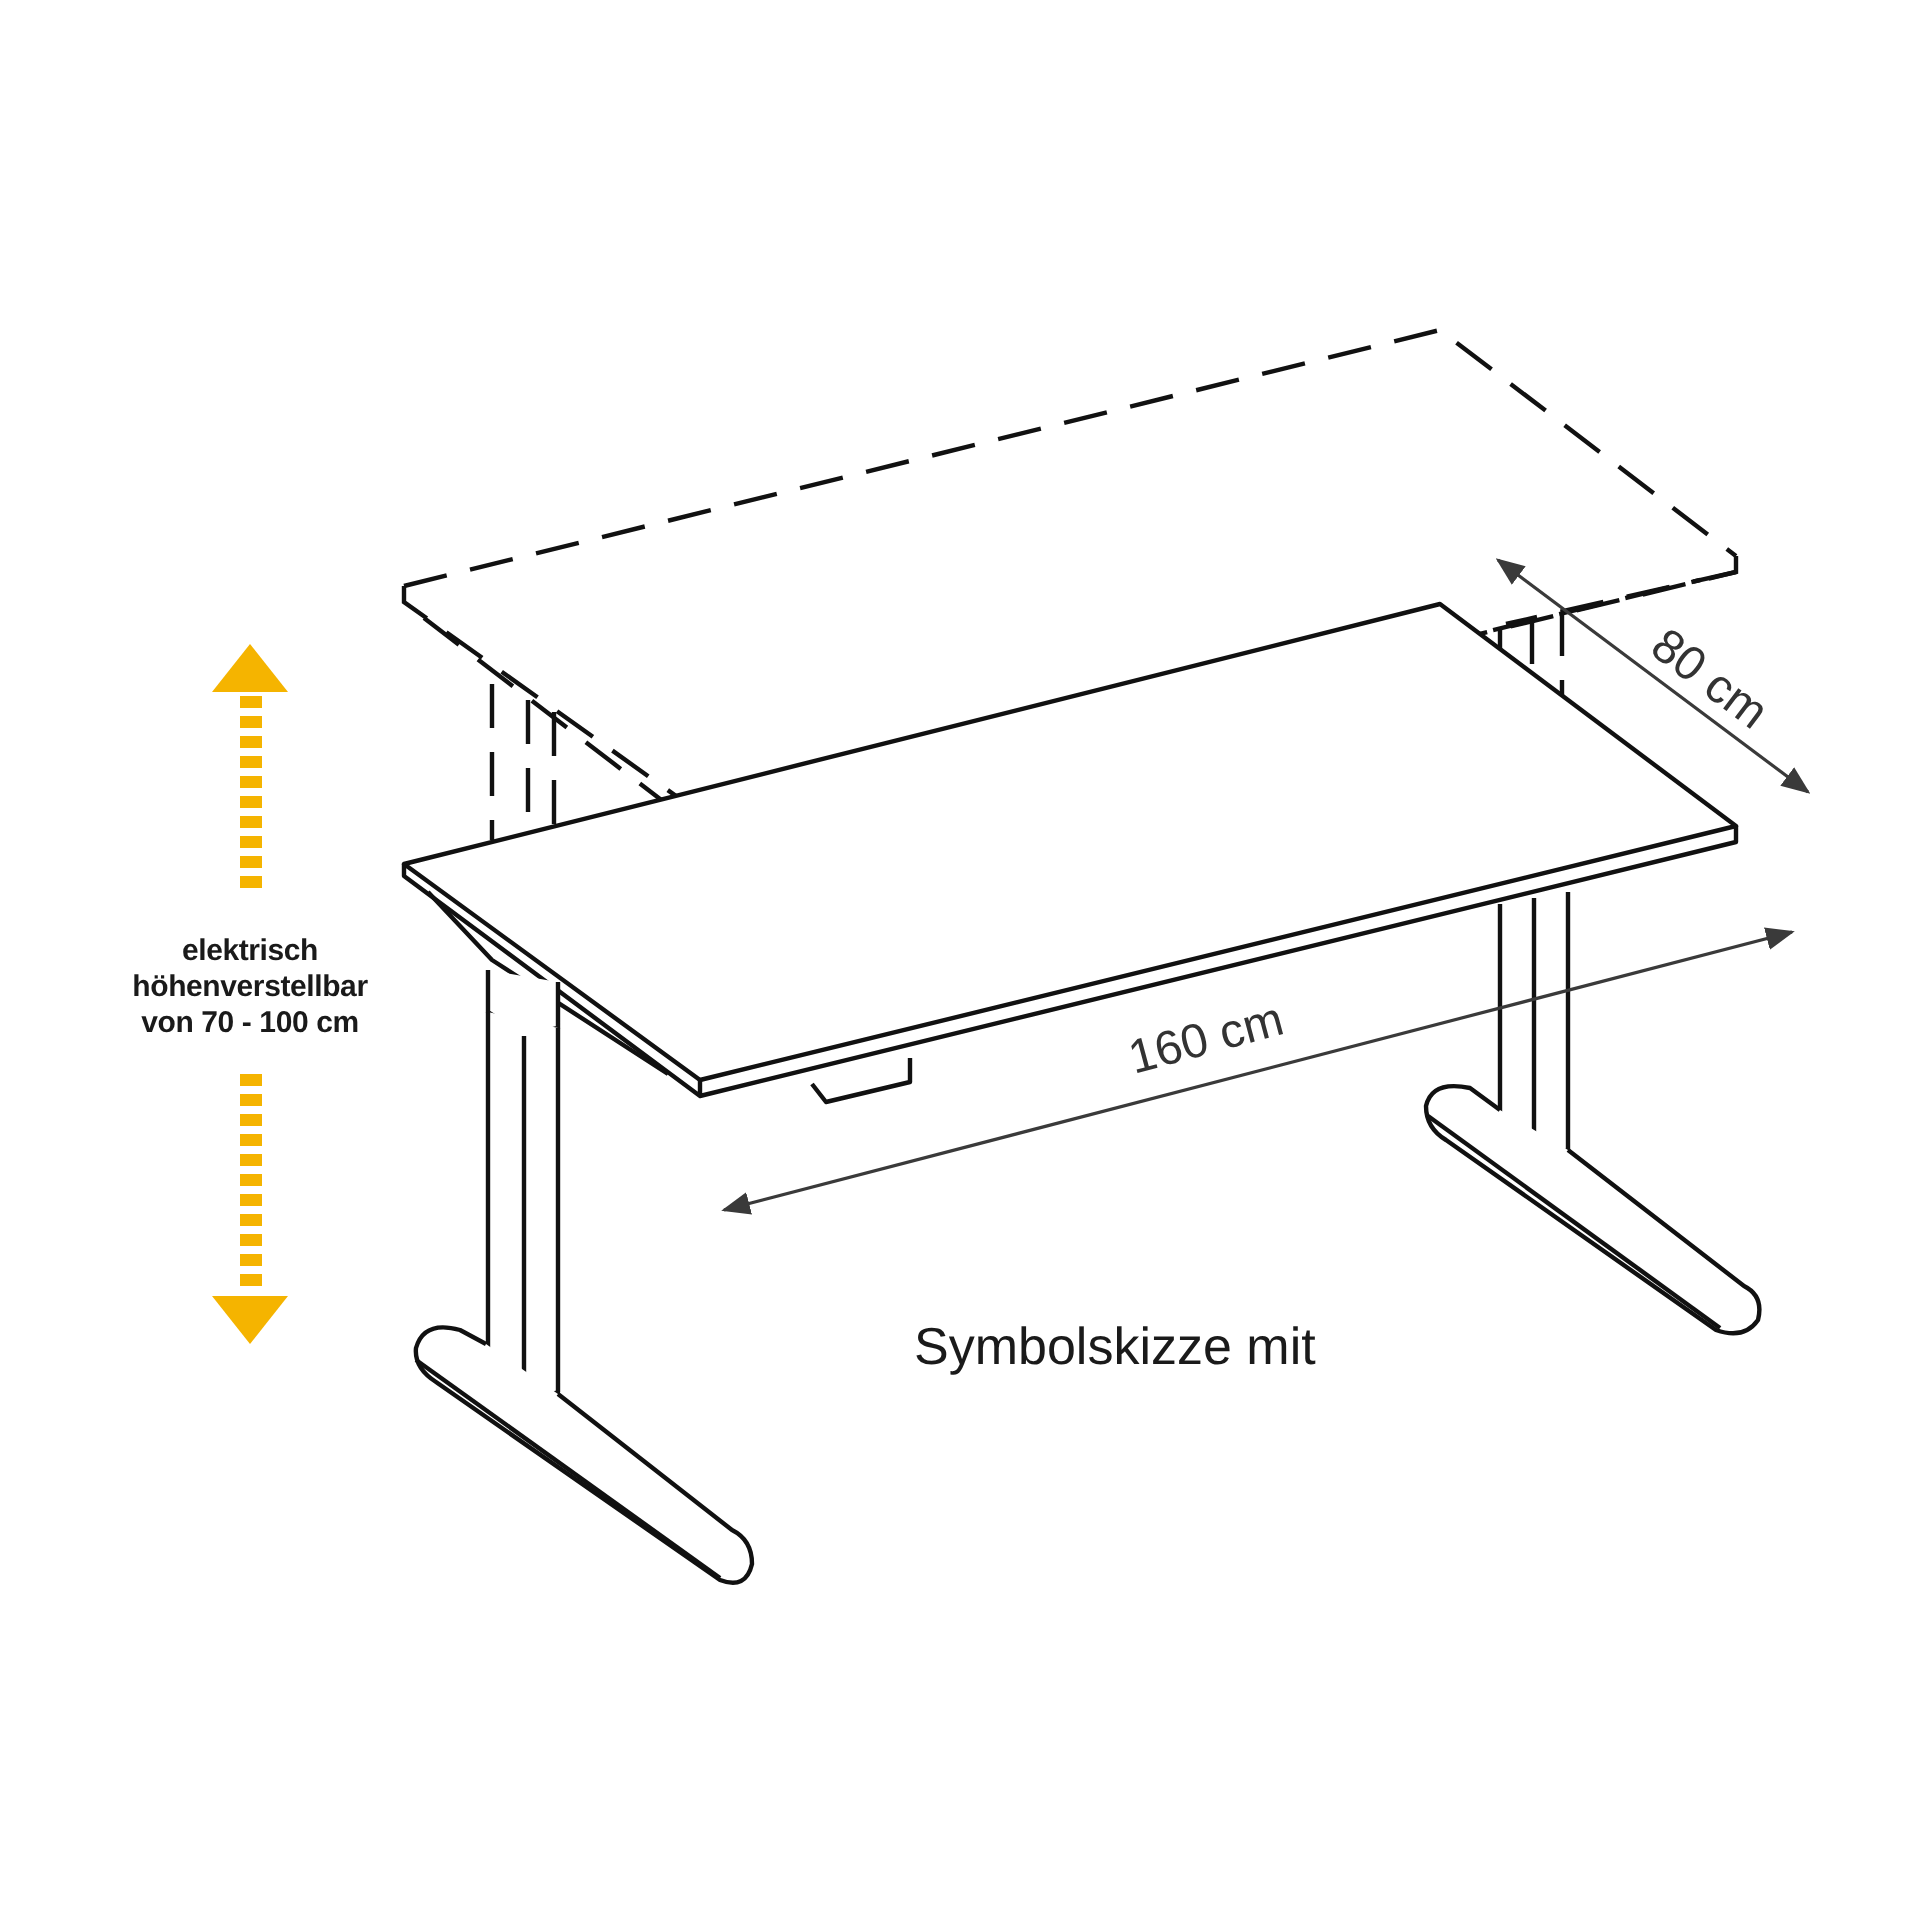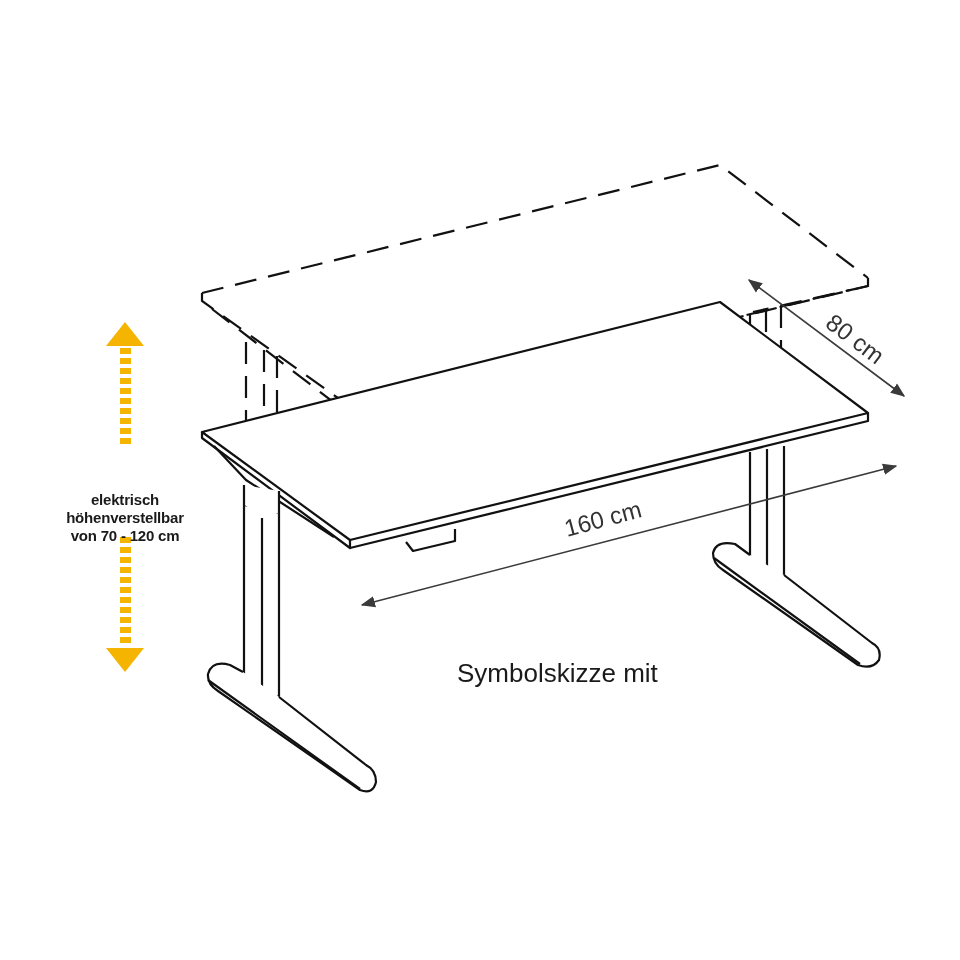--- a/index.html
+++ b/index.html
@@ -3,21 +3,20 @@
 <meta charset="utf-8">
 <style>
   html, body { margin: 0; padding: 0; background: #ffffff; }
   .canvas { position: relative; width: 960px; height: 960px; background: #ffffff; overflow: hidden; }
   svg.drawing { position: absolute; left: 0; top: 0; width: 960px; height: 960px; }
   .height-label {
     position: absolute; left: 50px; top: 467px; width: 150px;
     text-align: center; font-family: "Liberation Sans", sans-serif;
     font-weight: bold; font-size: 15px; line-height: 18px; color: #1a1a1a;
     letter-spacing: -0.2px;
-    margin-top: 24px;
   }
   .height-label span { display: block; }
   .caption {
     position: absolute; left: 457px; top: 656px;
     font-family: "Liberation Sans", sans-serif; font-size: 26px; line-height: 34px; color: #1a1a1a;
   }
   .caption span { display: block; text-align: center; }
   .dim-text { font-family: "Liberation Sans", sans-serif; font-size: 24px; fill: #333333; }
 </style>
 </head>
@@ -107,19 +106,19 @@
       <rect x="120" y="617" width="11" height="6"></rect>
         <rect x="120" y="627" width="11" height="6"></rect>
       <rect x="120" y="637" width="11" height="6"></rect>
       <polygon points="106,648 144,648 125,672"></polygon>
     </g>
   </svg>
 
   <div class="height-label">
     <span>elektrisch</span>
     <span>höhenverstellbar</span>
-    <span>von 70 - 120 cm</span>
+    <span>von 70 - 100 cm</span>
   </div>
 
   <div class="caption">
     <span>Symbolskizze mit</span>
   </div>
 </div>
 
 </body></html>

